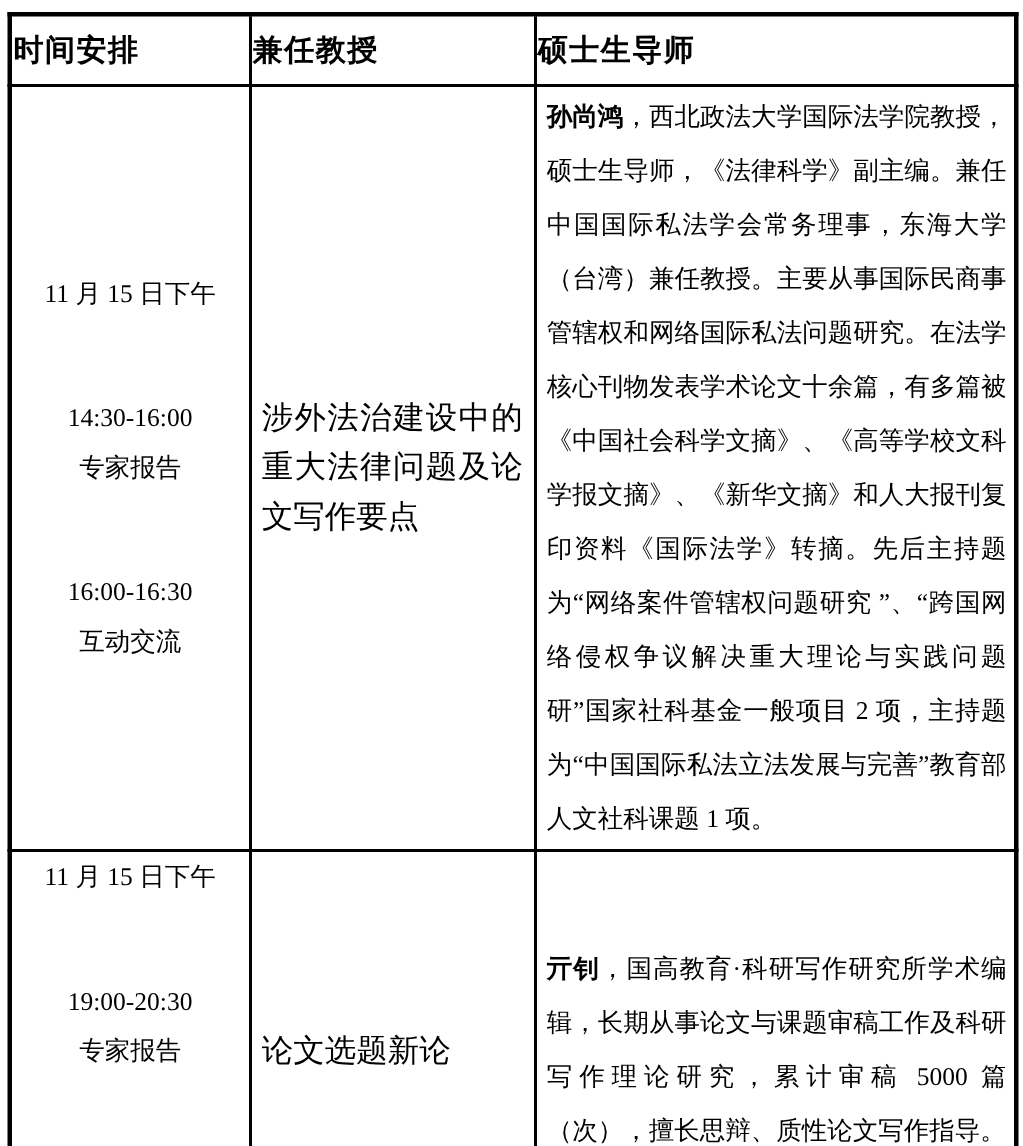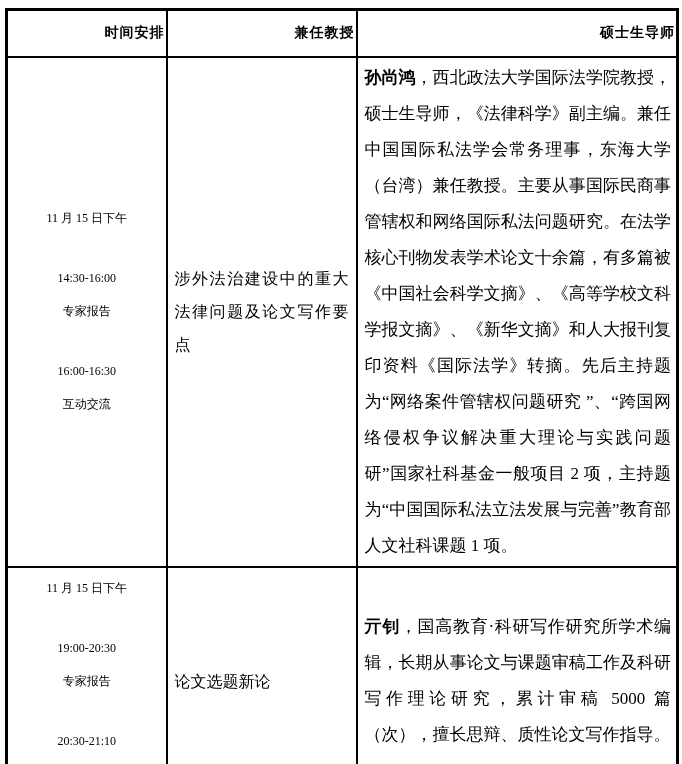--- a/index.html
+++ b/index.html
@@ -33,39 +33,39 @@
   tr.header-row {
     height: 47px;
   }
   tr.session-row-1 {
     height: 467px;
   }
   tr.session-row-2 {
     height: 230px;
   }
   th.col-header {
-    font-size: 14px;
+    font-size: 20px;
     font-weight: bold;
-    text-align: right;
+    text-align: left;
     letter-spacing: 1px;
   }
   td.time-cell {
     text-align: center;
-    font-size: 12px;
+    font-size: 17px;
     padding: 0;
   }
   .time-line {
     line-height: 33px;
     white-space: nowrap;
   }
   .time-line.gap-above {
-    margin-top: 27px;
+    margin-top: 50px;
   }
   td.topic-cell {
-    font-size: 16px;
+    font-size: 21px;
     padding: 0 7px;
   }
   .topic-text {
     text-align: justify;
     text-justify: inter-ideograph;
     line-height: 33px;
   }
   td.expert-cell {
     font-size: 17px;
     padding: 2px 5px 2px 7px;

